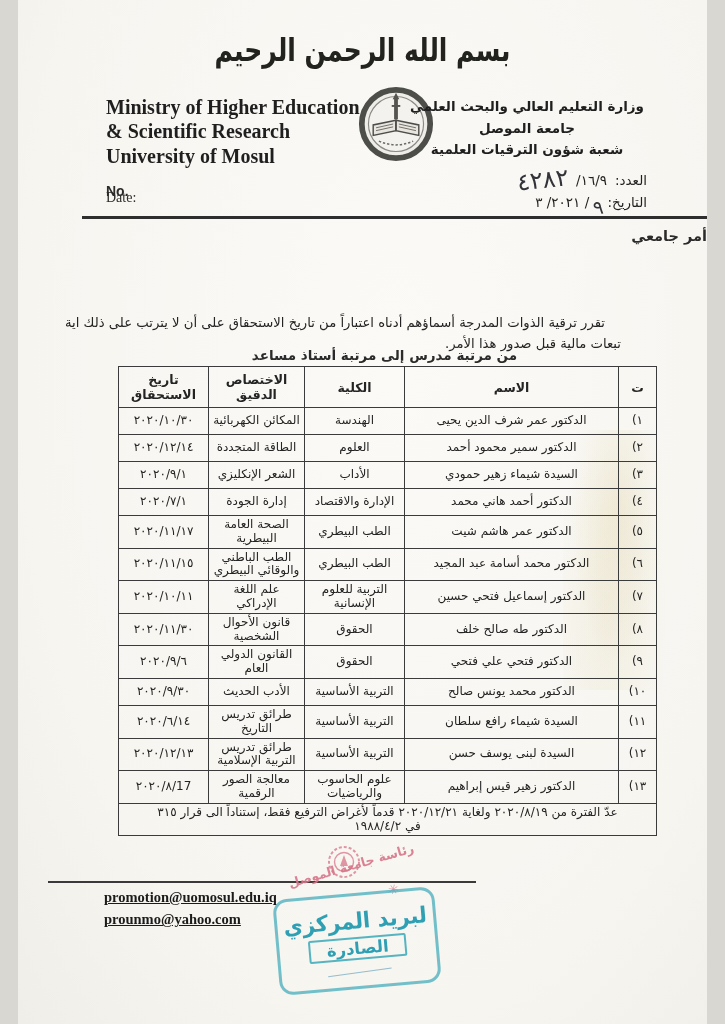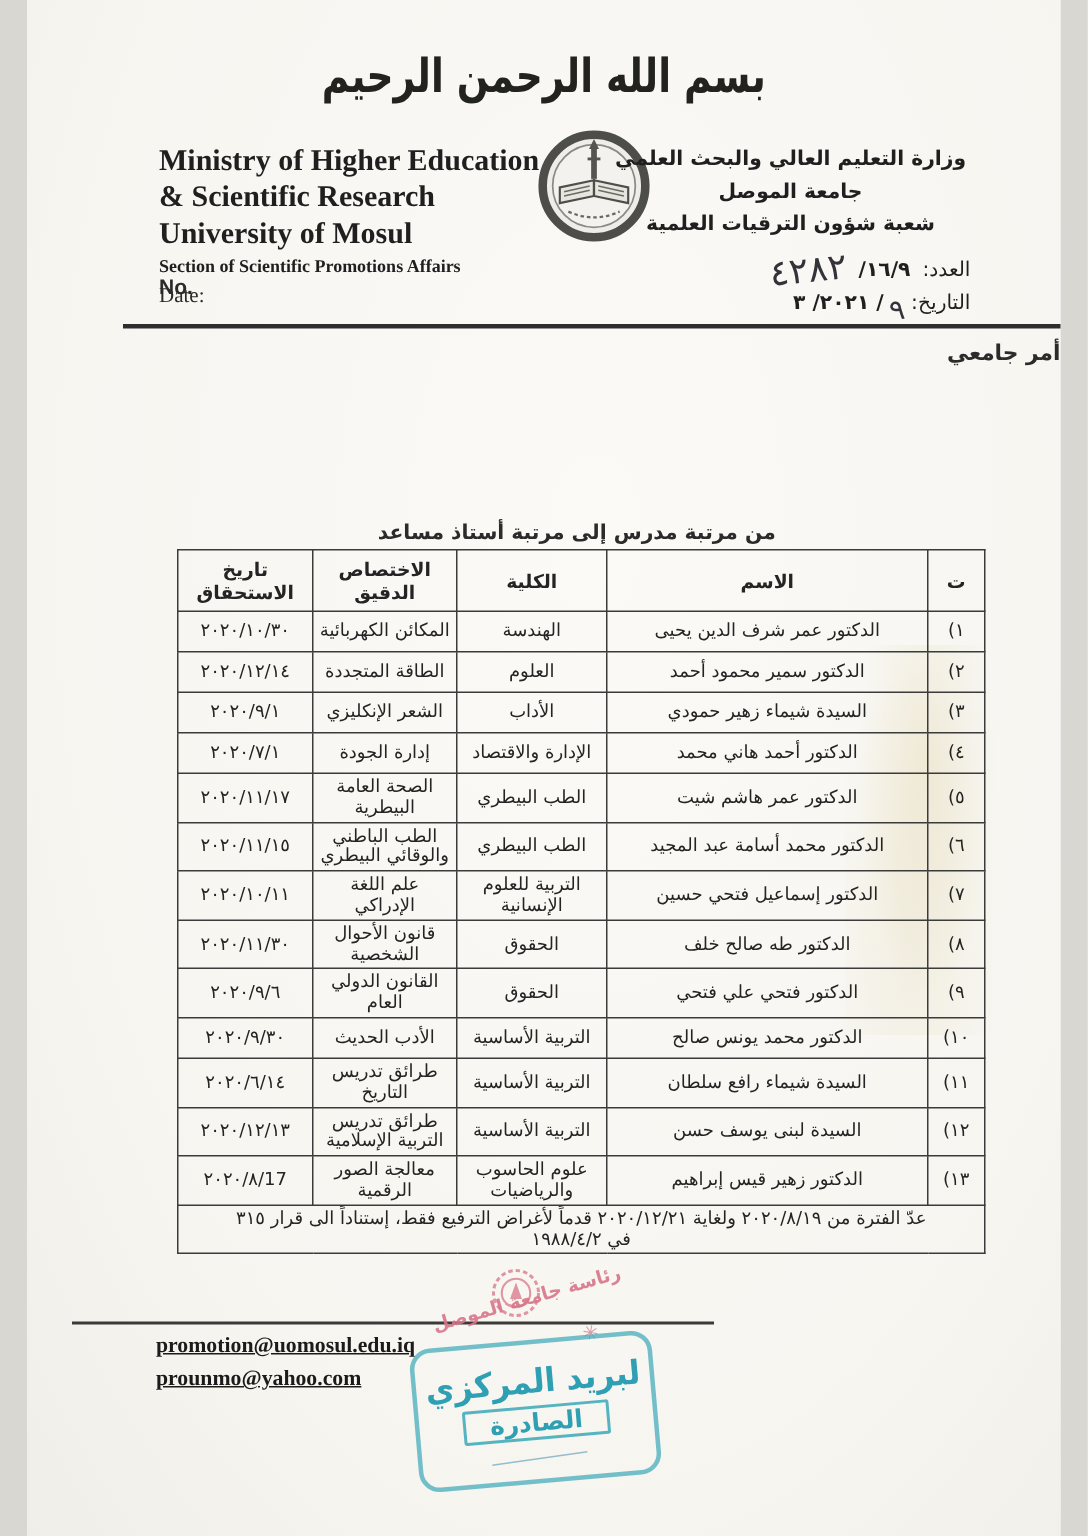--- a/index.html
+++ b/index.html
@@ -18,21 +18,21 @@
   .en-block .big{font-size:20px; font-weight:bold; line-height:1.22;}
   .en-block .small{font-size:12px; font-weight:bold; margin-top:2px;}
   .en-no{top:183px; left:88px; font-family:Liberation Sans, sans-serif; font-weight:bold; font-size:14px;}
   .en-date{top:190px; left:88px; font-family:"Liberation Serif", serif; font-weight:normal; font-size:14px;}
   .seal{top:86px; left:340px;}
   .ar-block{top:96px; right:55px; width:250px; text-align:center; direction:rtl;
     font-weight:bold; font-size:13.5px; line-height:1.6; color:#1f1f1f;}
   .num-row{top:166px; right:60px; display:flex; direction:ltr; align-items:center; gap:8px;}
   .date-row{top:191px; right:60px; display:flex; direction:ltr; align-items:center; gap:4px;}
   .doc-label{font-weight:normal; font-size:13.5px; direction:rtl; color:#1f1f1f;}
-  .printed-num{font-weight:bold; font-size:13.5px; direction:ltr; color:#1f1f1f;}
+  .printed-num{font-weight:normal; font-size:13.5px; direction:ltr; color:#1f1f1f;}
   .hw{font-size:24px; color:#33333a; transform:rotate(-6deg); letter-spacing:3px; font-weight:normal;}
   .hw-nine{font-size:19px; color:#33333a; transform:translateY(5px) rotate(-8deg); font-weight:normal;}
   .rule{top:216px; left:64px; width:628px; height:2.5px; background:#2e2e2e;}
   
   .order-title{top:228px; left:0; width:100%; text-align:right; font-weight:bold; font-size:14.5px; direction:rtl;}
   .para{right:86px; width:556px; direction:rtl; text-align:justify; font-size:13.2px; line-height:1.6; color:#242424;}
   .p1{top:249px; text-indent:16px;}
   .p2{top:312px; text-indent:16px;}
   .subtitle{top:347px; left:0; width:100%; text-align:center; font-weight:bold; font-size:13.5px;
     direction:rtl; transform:translateX(22px);}
@@ -73,21 +73,20 @@
 <body>
 
 <div class="page">
 
   <div class="abs basmala">بسم الله الرحمن الرحيم</div>
 
   <div class="abs en-block">
     <div class="big">Ministry of Higher Education</div>
     <div class="big">&amp; Scientific Research</div>
     <div class="big">University of Mosul</div>
-    <div class="small">Section of Scientific Promotions Affairs</div>
   </div>
   <div class="abs en-no">No.</div>
   <div class="abs en-date">Date:</div>
 
   <div class="abs seal">
     <svg width="76" height="76" viewBox="0 0 80 80">
       <circle cx="40" cy="40" r="36" fill="#efede8" stroke="#4d4d4a" stroke-width="6"></circle>
       <circle cx="40" cy="40" r="29" fill="#f4f2ee" stroke="#8a8a85" stroke-width="1.2"></circle>
       <rect x="38" y="13" width="4" height="22" fill="#55544f"></rect>
       <polygon points="40,7 36.5,14 43.5,14" fill="#55544f"></polygon>
@@ -113,20 +112,21 @@
   </div>
   <div class="abs date-row">
     <span class="printed-num">٢٠٢١/ ٣ /</span>
     <span class="hw-nine" dir="ltr">٩</span>
     <span class="doc-label" dir="rtl">التاريخ:</span>
   </div>
 
   <div class="abs rule"></div>
 
   <div class="abs order-title">أمر جامعي</div>
+  <div class="abs para p2">تقرر ترقية الذوات المدرجة أسماؤهم أدناه اعتباراً من تاريخ الاستحقاق على أن لا يترتب على ذلك اية تبعات مالية قبل صدور هذا الأمر.</div>
   <div class="abs subtitle">من مرتبة مدرس إلى مرتبة أستاذ مساعد</div>
 
   <div class="abs ghost"></div>
 
   <table class="promo">
     <colgroup>
         <col class="c-seq">
         <col class="c-name">
         <col class="c-college">
         <col class="c-spec">

